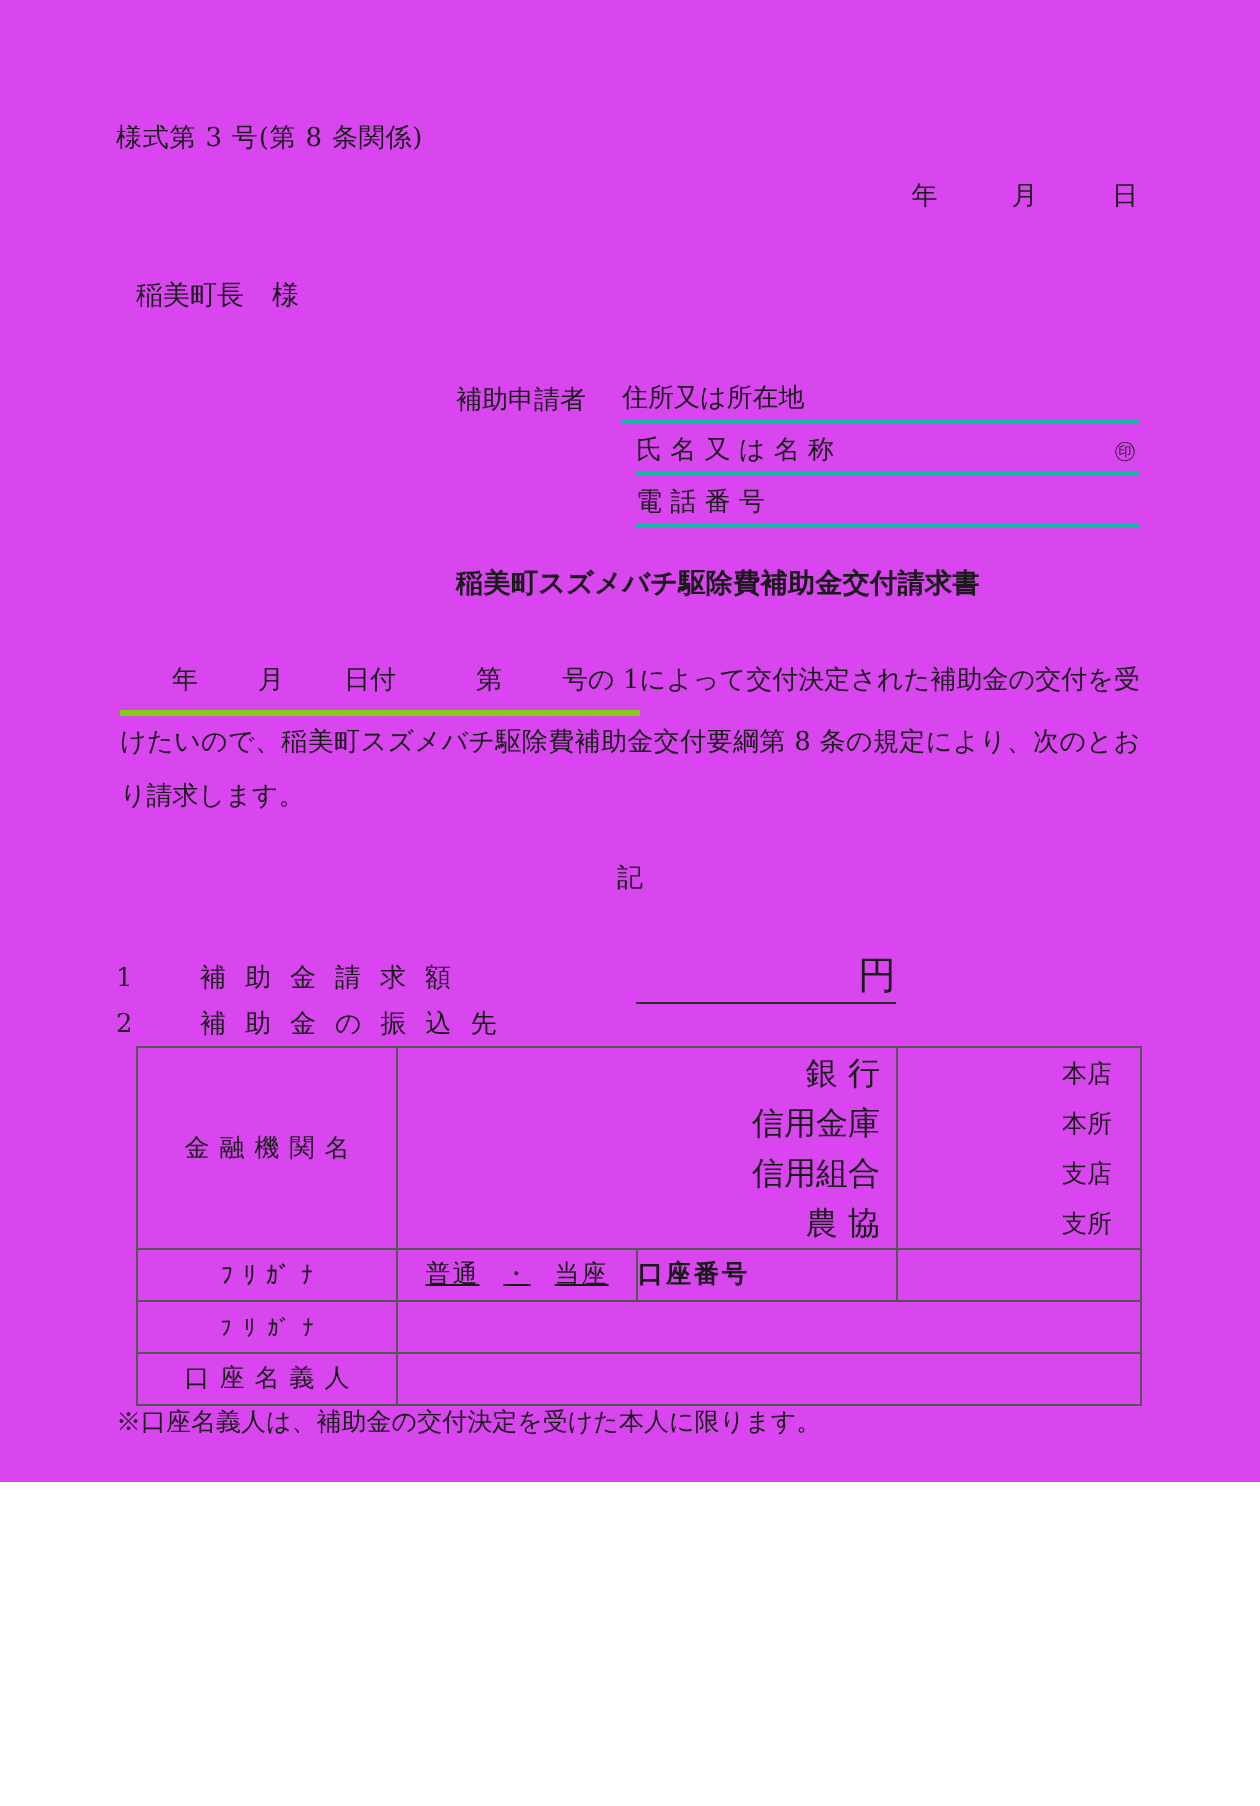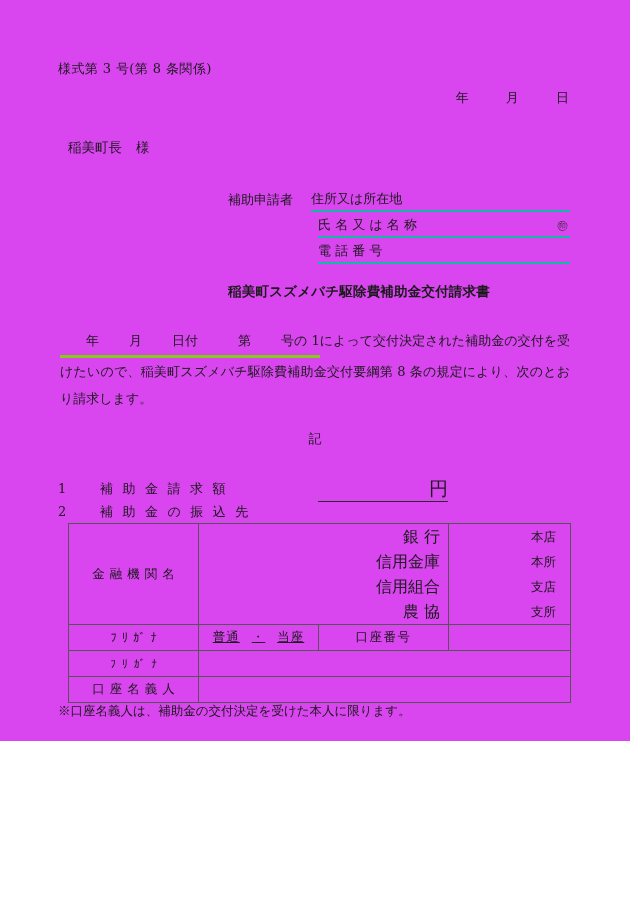--- a/index.html
+++ b/index.html
@@ -212,22 +212,23 @@
     line-height: 25px;
   }
   .branches div { white-space: nowrap; }
   .kind-val {
     text-align: center;
     letter-spacing: 1px;
     text-decoration: underline;
   }
   .kind-val .dot { margin: 0 12px; }
   .acct-lbl {
-    text-align: center;
+    text-align: left;
     letter-spacing: 1.5px;
+    font-weight: bold;
   }
 
   
   .footnote {
     position: absolute;
     left: 58px;
     top: 703px;
     font-size: 12.5px;
     white-space: nowrap;
   }

